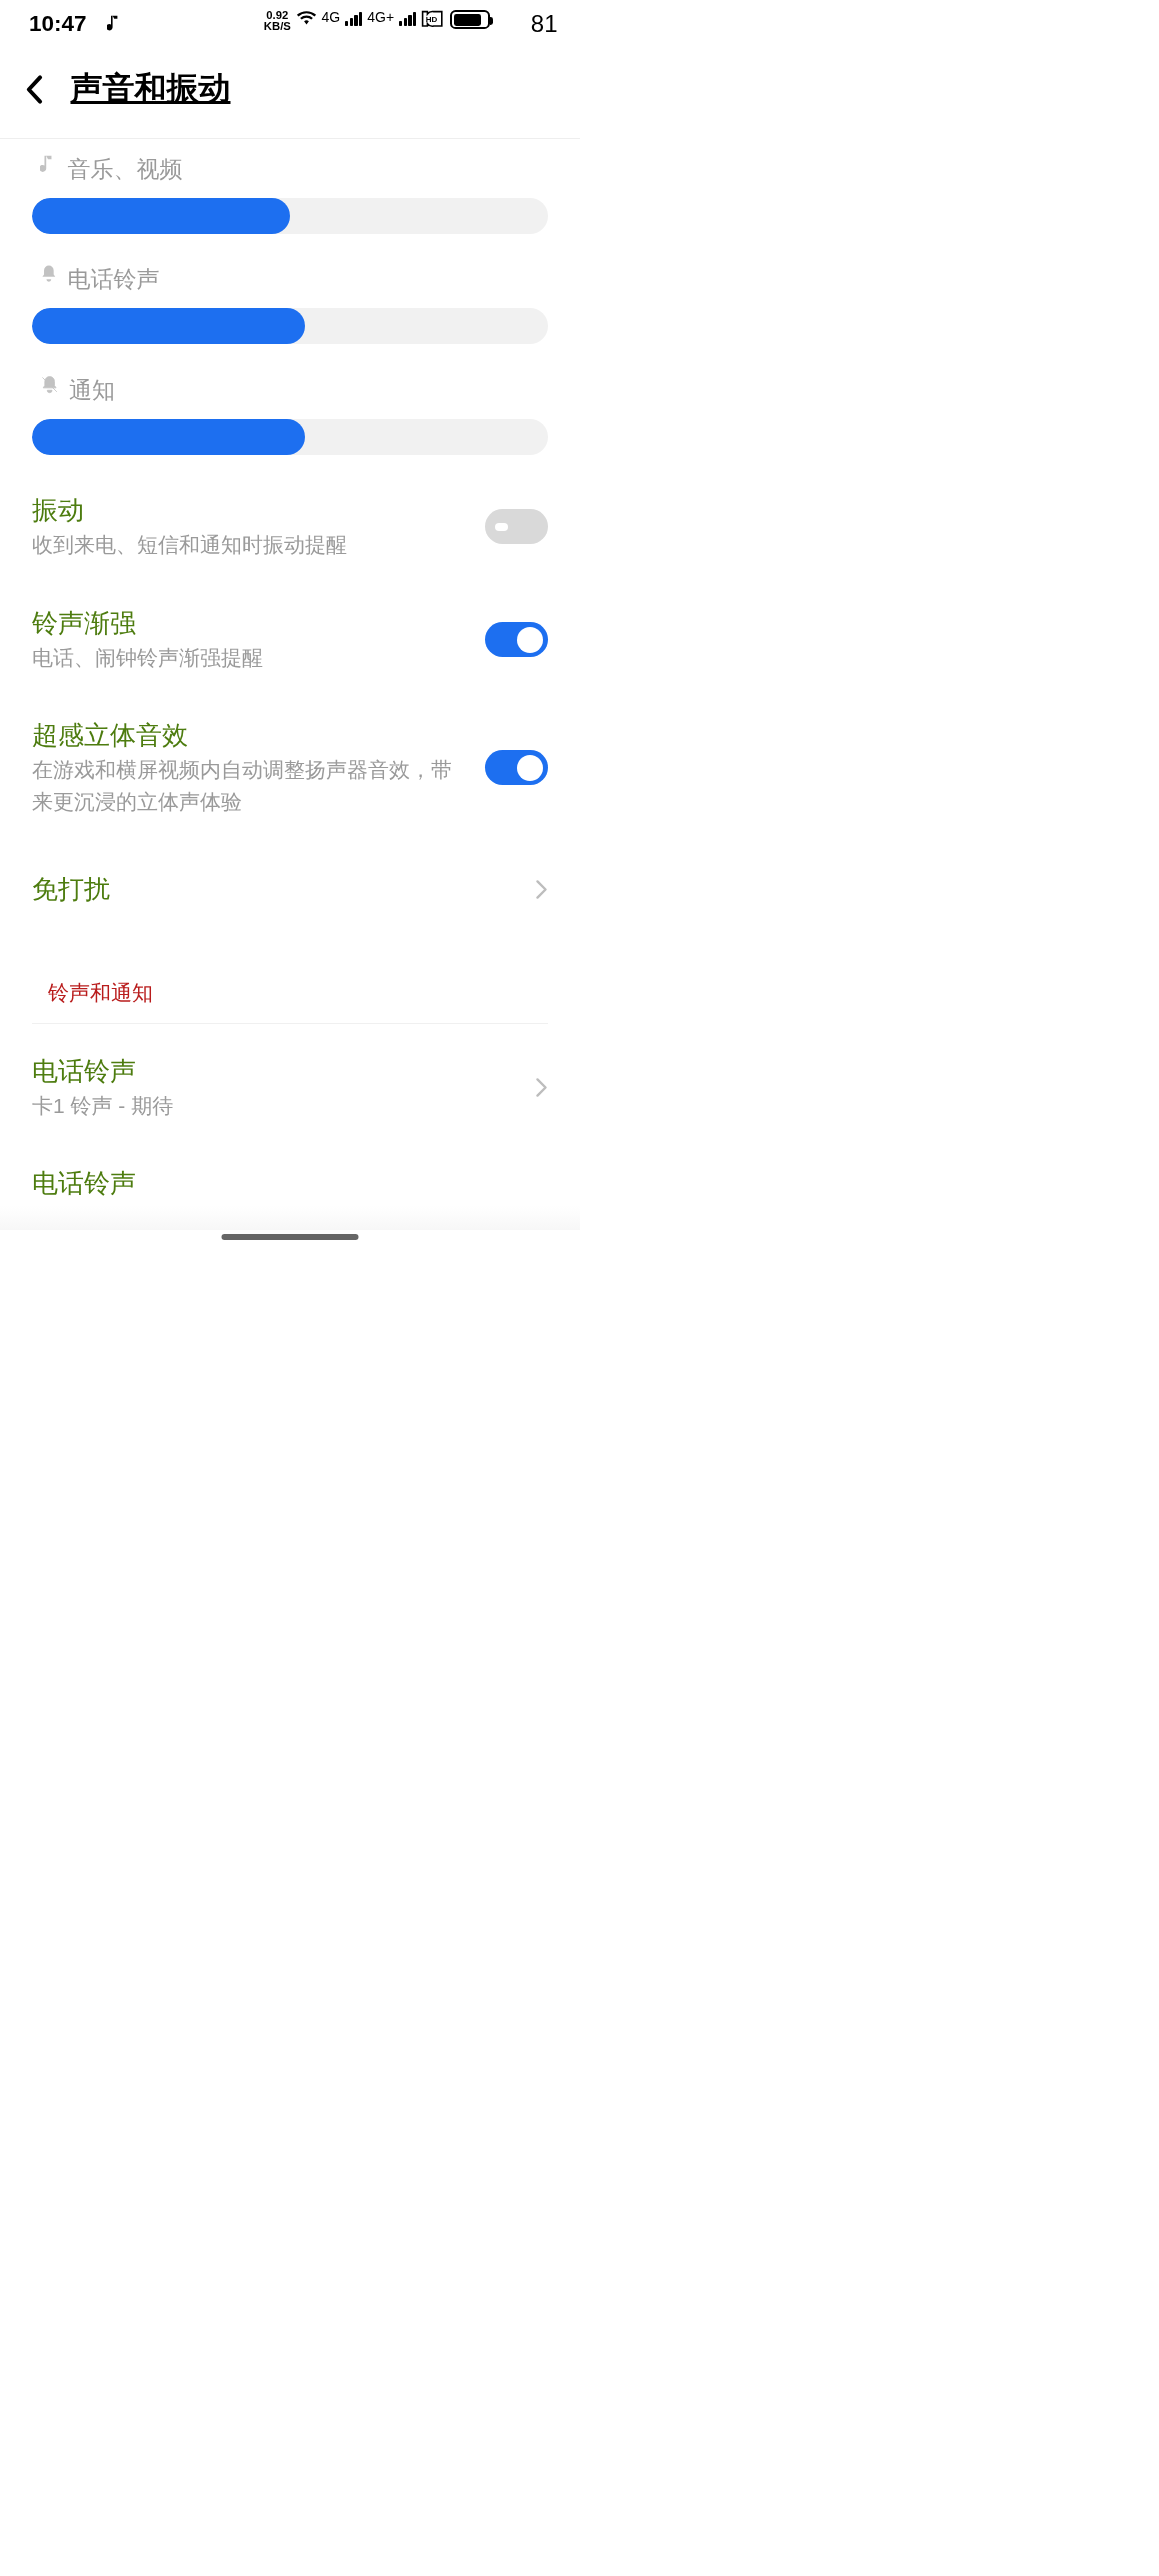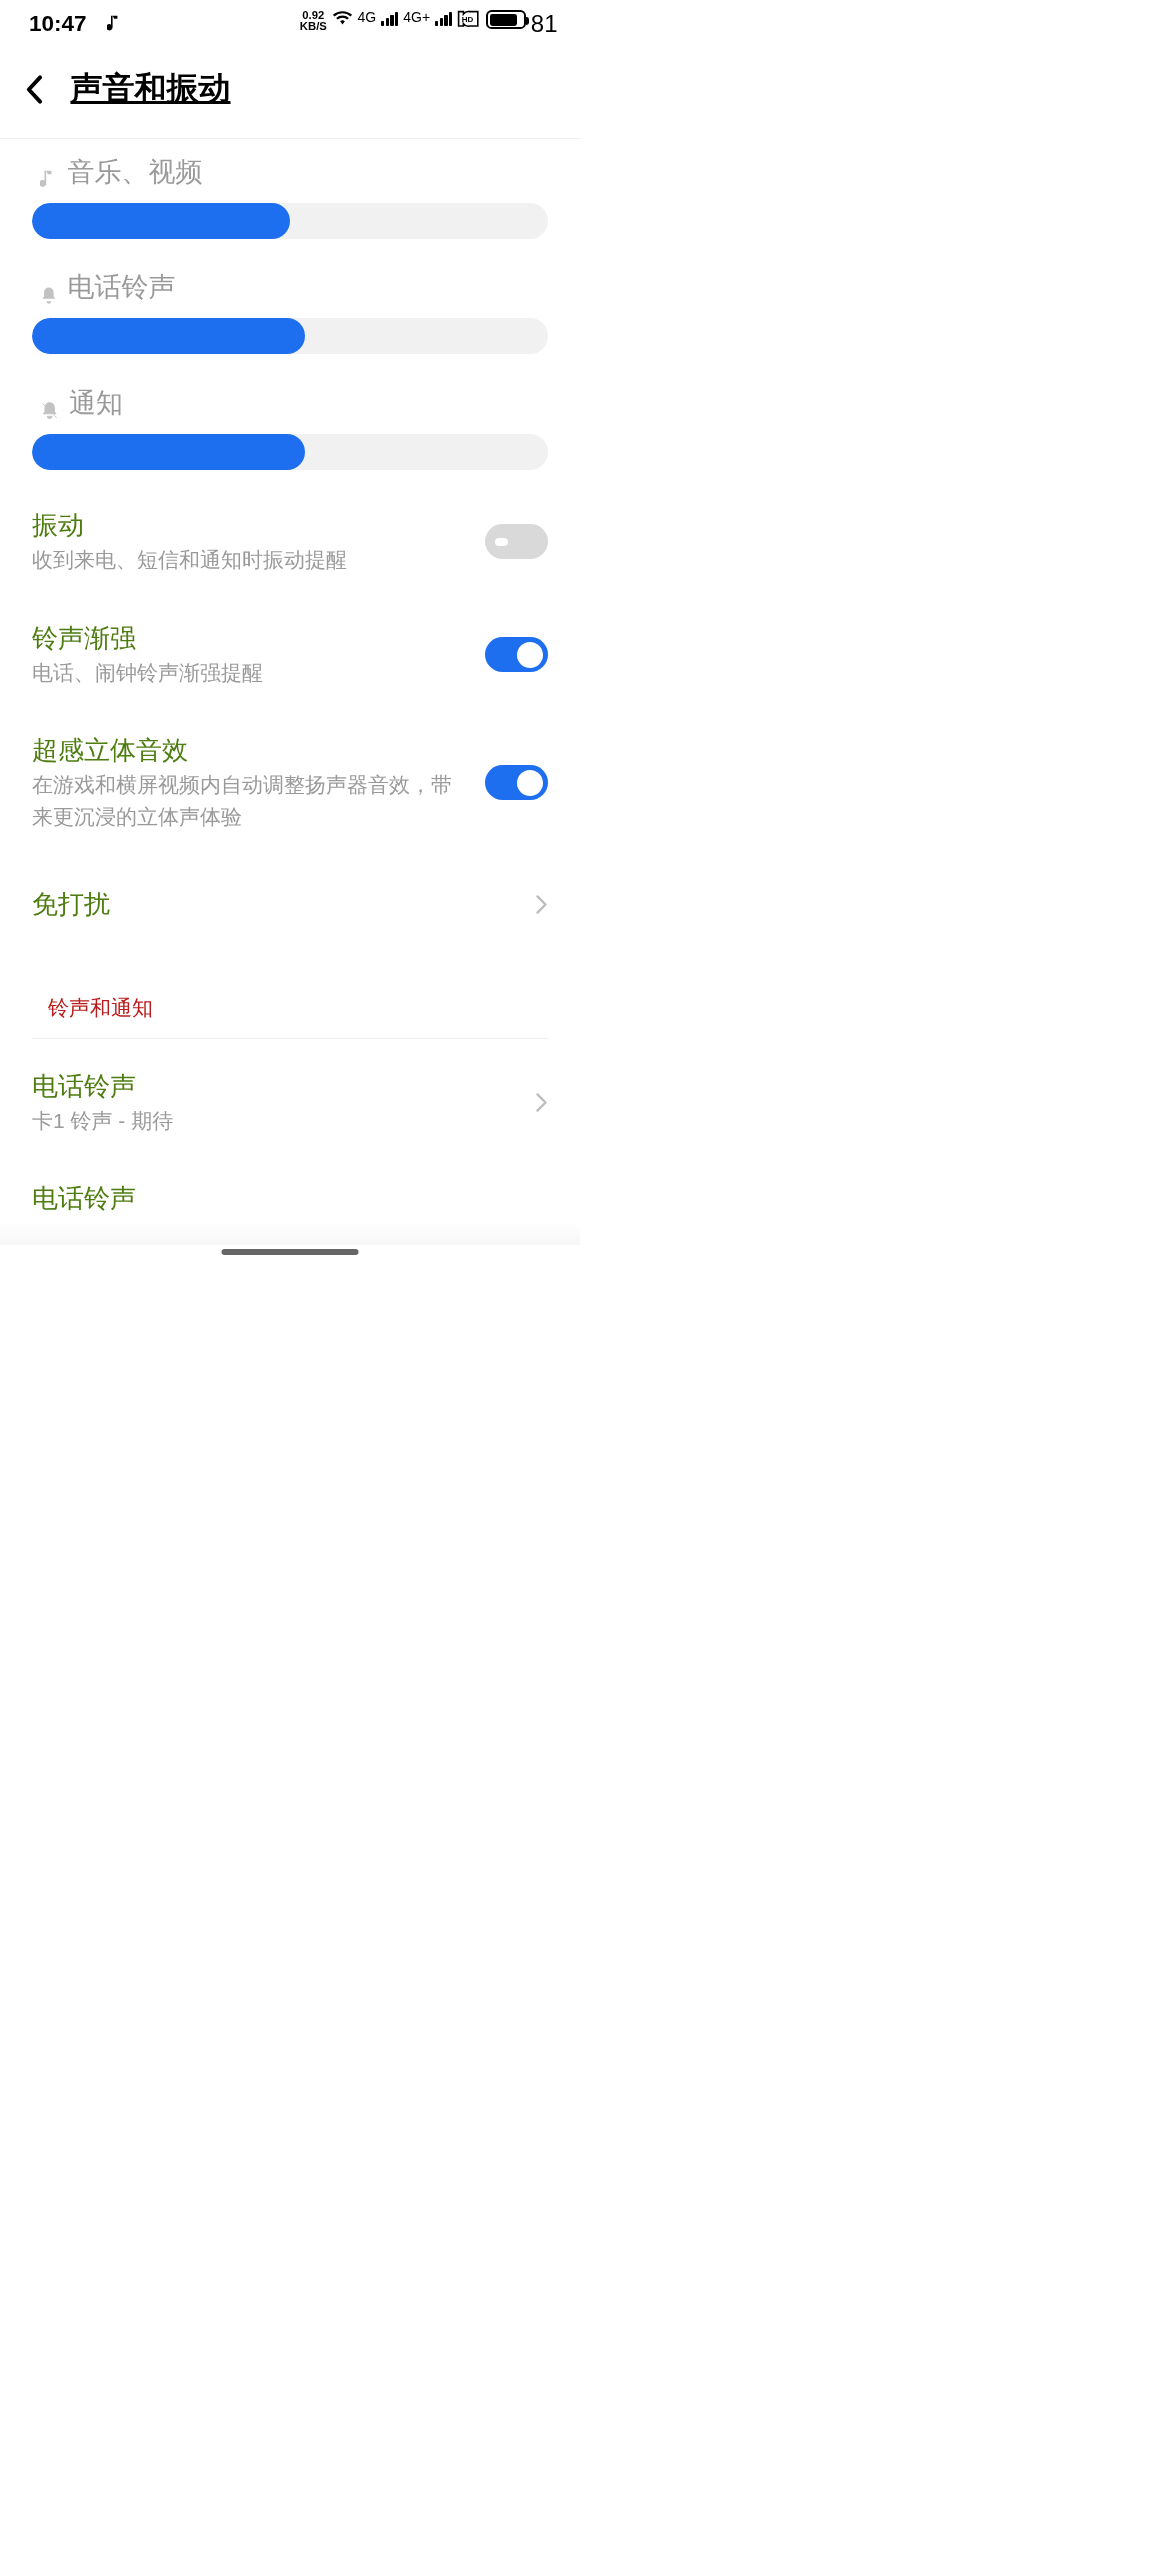--- a/index.html
+++ b/index.html
@@ -25,24 +25,24 @@
     display: flex;
     align-items: center;
     padding: 19.3px 24px 27px 24px;
     gap: 24px;
   }
   .header h1 { font-size: 32px; font-weight: 600; text-decoration: underline; }
   .divider { height: 0.8px; background: #eeeeee; }
   .slider-block { padding: 14.5px 32px 16px 32px; }
   .slider-label {
     display: flex;
-    align-items: flex-end;
+    align-items: flex-start;
     gap: 9.7px;
     color: #9a9a9a;
-    font-size: 27px;
+    font-size: 23px;
     margin-bottom: 13px;
     padding-left: 8px;
   }
   .slider-label svg { opacity: 0.6; }
   .slider-track {
     position: relative;
     height: 36px;
     background: #f1f1f1;
     border-radius: 19.3px;
     overflow: hidden;
@@ -153,21 +153,21 @@
         <span></span>
         <span></span>
       </div>
     <svg width="24" height="17.7" viewBox="0 0 30 22" style="font-size:22px">
         <path d="M2 2h6v3a8 8 0 018-3h10v18H16a8 8 0 01-8-3v3H2z" fill="none" stroke="#000" stroke-width="2"></path>
         <text x="6" y="15" font-size="10" font-weight="700">HD</text>
       </svg>
     <div class="battery">
         <div class="lvl"></div>
       </div>
-    <span style="font-size:24px; font-weight:500;">81</span>
+    <span style="font-size:24px; font-weight:500;margin-left:36px;">81</span>
   </div>
 </div>
 
 <div class="header">
   <svg width="22.5" height="31" viewBox="0 0 28 38">
       <path d="M20 4 L6 19 L20 34" fill="none" stroke="#000" stroke-width="5" stroke-linecap="round" stroke-linejoin="round"></path>
     </svg>
   <h1>声音和振动</h1>
 </div>
 

